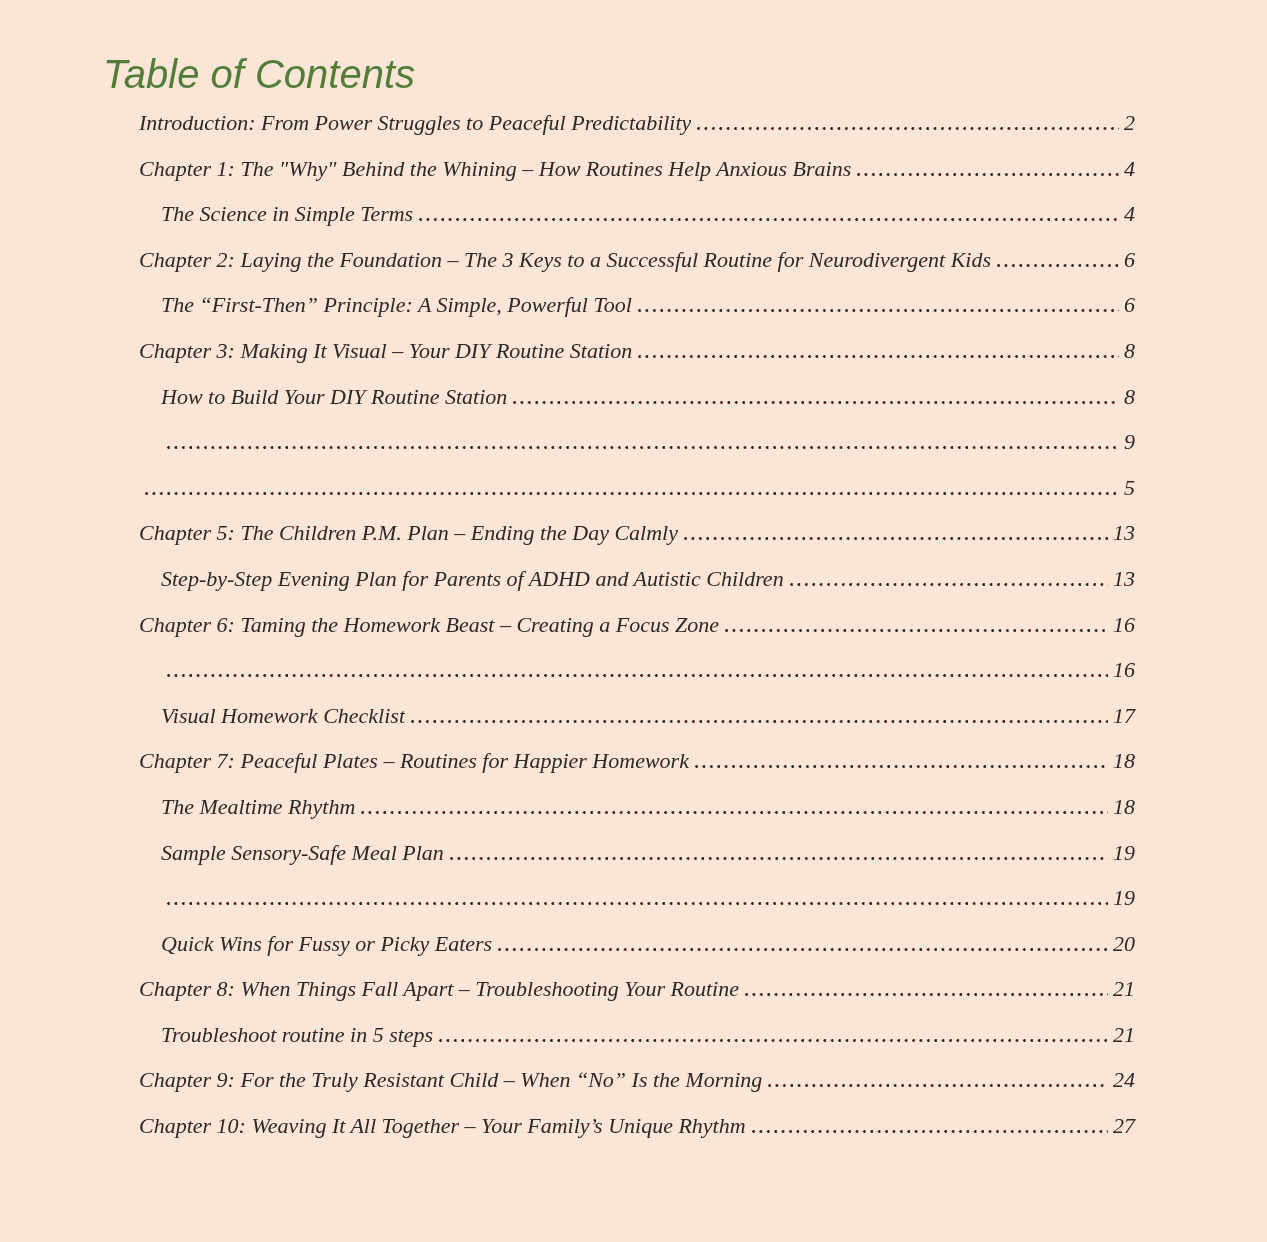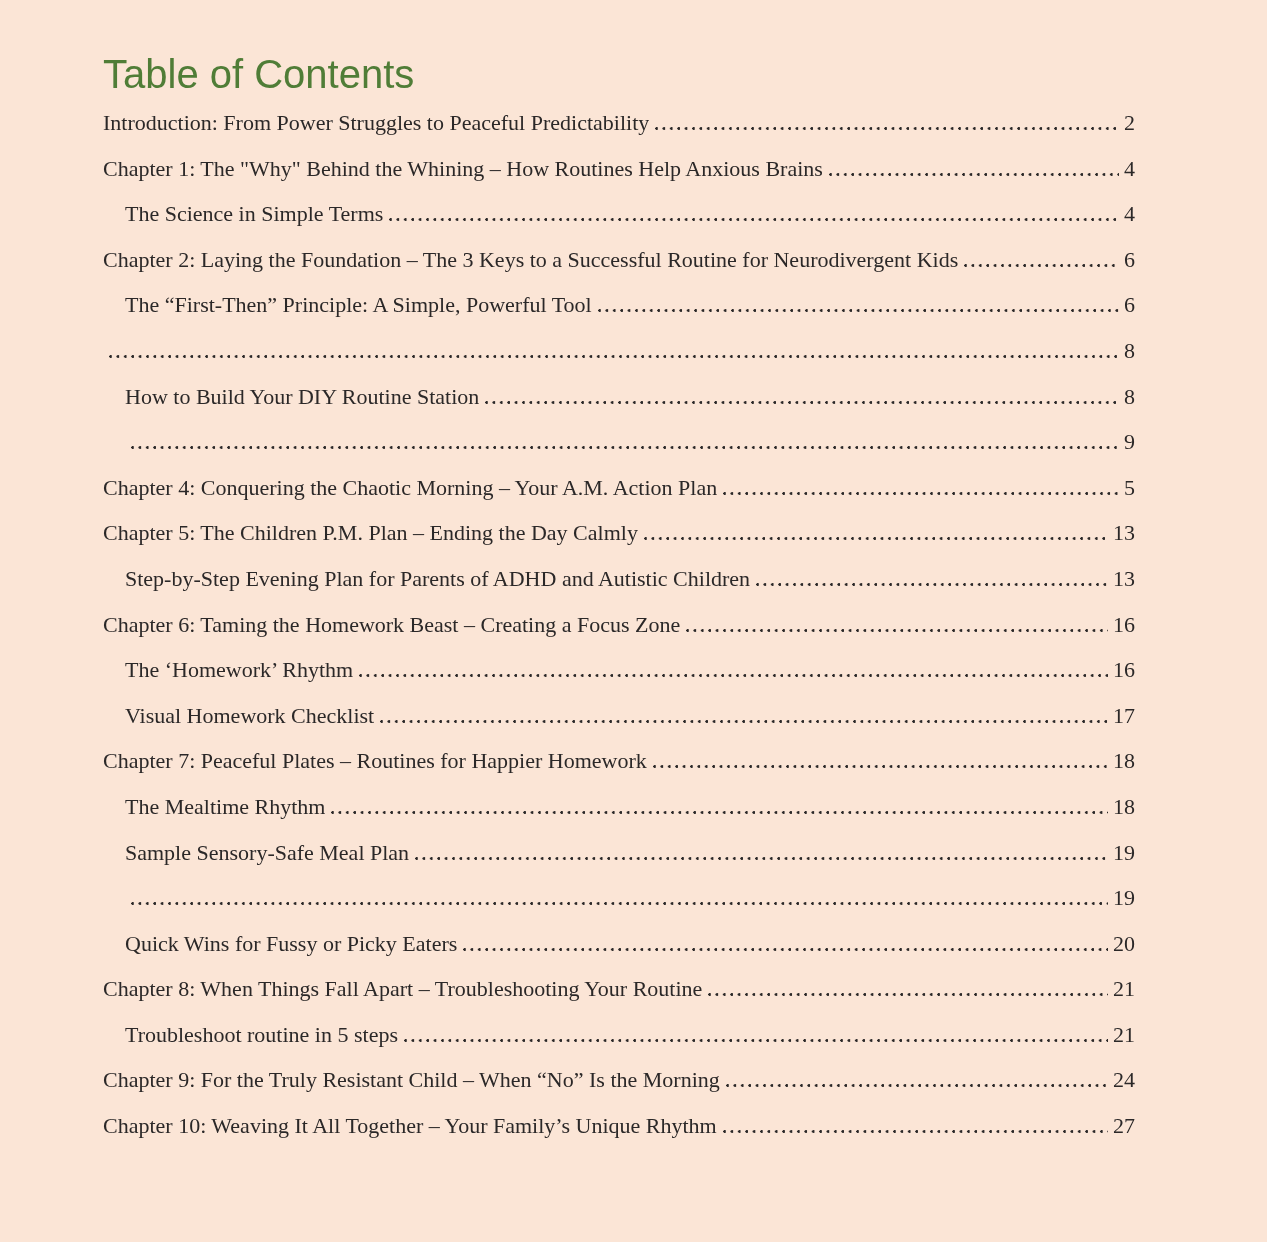--- a/index.html
+++ b/index.html
@@ -13,31 +13,33 @@
     width: 1267px;
     height: 1242px;
     background: var(--bg);
     overflow: hidden;
     font-family: "Liberation Serif", serif;
   }
   .page {
     width: 100%;
     height: 100%;
     padding: 50px 132px 0 103px;
+    font-style: italic;
   }
   .title {
     margin: 0;
     font-family: "Liberation Sans", sans-serif;
     font-weight: 400;
     font-size: 40px;
     line-height: 48px;
     color: var(--accent);
   }
   .toc {
     margin-top: 2px;
+    margin-left: 36px;
   }
   .row {
     display: flex;
     align-items: baseline;
     height: 45.6px;
     line-height: 45.6px;
     font-size: 22px;
     color: var(--text);
     white-space: nowrap;
     cursor: pointer;
@@ -82,54 +84,53 @@
     <span class="label">Chapter 2: Laying the Foundation – The 3 Keys to a Successful Routine for Neurodivergent Kids</span>
     <span class="dots"></span>
     <span class="pnum">6</span>
   </div>
       <div class="row lvl2">
     <span class="label">The “First-Then” Principle: A Simple, Powerful Tool</span>
     <span class="dots"></span>
     <span class="pnum">6</span>
   </div>
       <div class="row lvl1">
+    <span class="label">Chapter 3: Making It Visual – Your DIY Routine Station</span>
     <span class="dots"></span>
     <span class="pnum">8</span>
   </div>
       <div class="row lvl2">
     <span class="label">How to Build Your DIY Routine Station</span>
     <span class="dots"></span>
     <span class="pnum">8</span>
   </div>
       <div class="row lvl2">
     <span class="dots"></span>
     <span class="pnum">9</span>
   </div>
       <div class="row lvl1">
-    <span class="label">Chapter 4: Conquering the Chaotic Morning – Your A.M. Action Plan</span>
     <span class="dots"></span>
     <span class="pnum">5</span>
   </div>
       <div class="row lvl1">
     <span class="label">Chapter 5: The Children P.M. Plan – Ending the Day Calmly</span>
     <span class="dots"></span>
     <span class="pnum">13</span>
   </div>
       <div class="row lvl2">
     <span class="label">Step-by-Step Evening Plan for Parents of ADHD and Autistic Children</span>
     <span class="dots"></span>
     <span class="pnum">13</span>
   </div>
       <div class="row lvl1">
     <span class="label">Chapter 6: Taming the Homework Beast – Creating a Focus Zone</span>
     <span class="dots"></span>
     <span class="pnum">16</span>
   </div>
       <div class="row lvl2">
-    <span class="label">The ‘Homework’ Rhythm</span>
     <span class="dots"></span>
     <span class="pnum">16</span>
   </div>
       <div class="row lvl2">
     <span class="label">Visual Homework Checklist</span>
     <span class="dots"></span>
     <span class="pnum">17</span>
   </div>
       <div class="row lvl1">
     <span class="label">Chapter 7: Peaceful Plates – Routines for Happier Homework</span>

